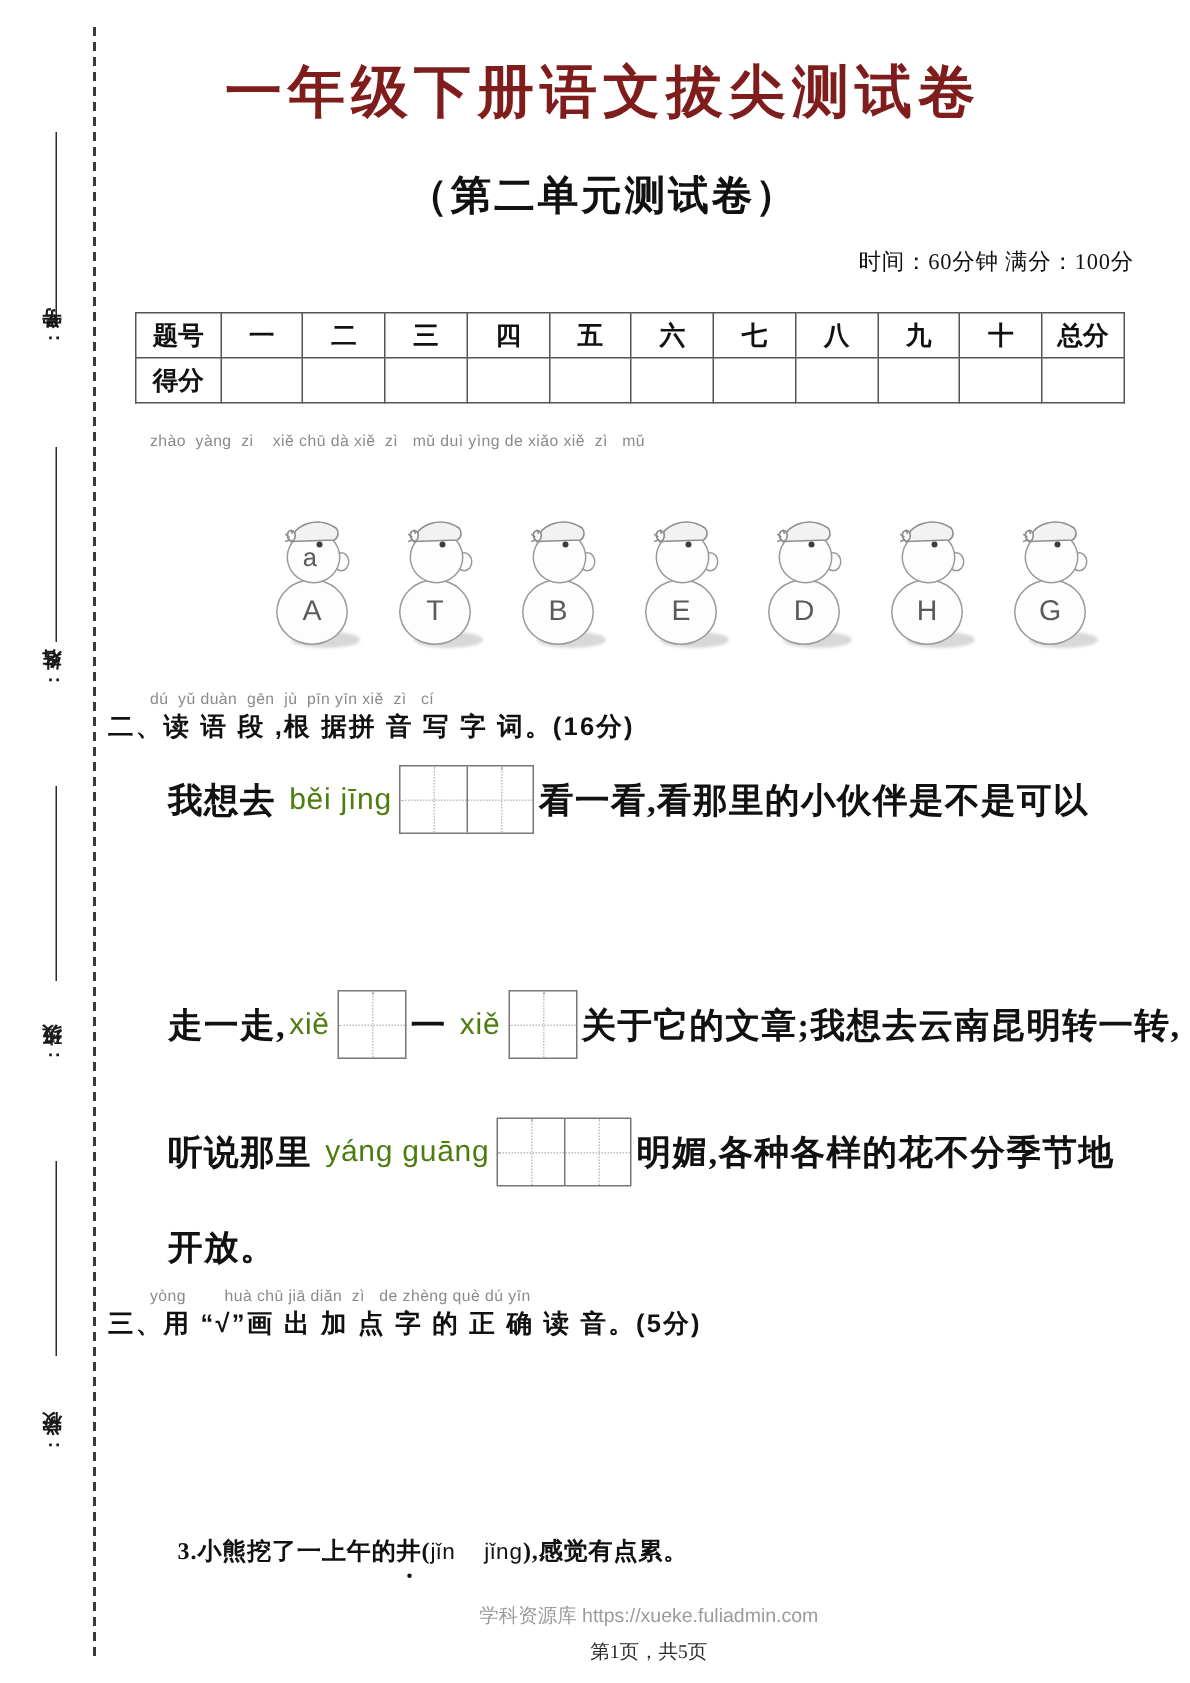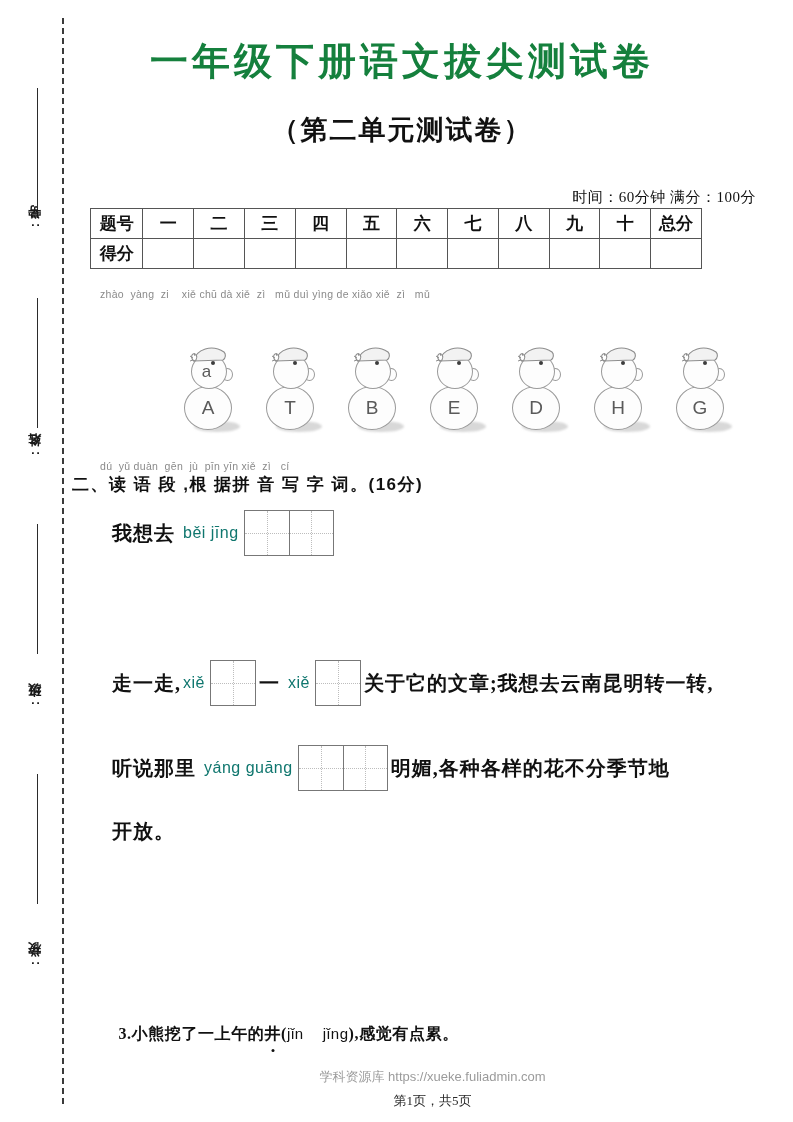--- a/index.html
+++ b/index.html
@@ -57,49 +57,49 @@
 
   .title-main {
     position: absolute;
     left: 0; top: 36px;
     width: 660px;
     text-align: center;
     font-family: Liberation Serif, serif;
     font-size: 38px;
     font-weight: 700;
     letter-spacing: 4px;
-    color: #15803d;
+    color: #7f1d1d;
   }
   .title-sub {
     position: absolute;
     left: 0; top: 112px;
     width: 660px;
     text-align: center;
     font-family: "Liberation Serif", "DejaVu Serif", serif;
     font-size: 27px;
     font-weight: 700;
     letter-spacing: 2px;
     color: #111;
   }
   .meta-line {
     position: absolute;
-    left: 0; top: 188px;
+    left: 0; top: 165px;
     width: 684px;
     text-align: right;
     font-size: 15px;
     letter-spacing: 0.5px;
     color: #111;
   }
 
   
   .score-table {
     position: absolute;
     left: 18px; top: 208px;
     border-collapse: collapse;
-    width: 612px;
+    width: 660px;
   }
   .score-table td {
     border: 1px solid #555;
     height: 27px;
     text-align: center;
     vertical-align: middle;
     font-size: 17px;
     font-weight: 700;
     font-family: "Liberation Serif", "DejaVu Serif", serif;
     color: #111;
@@ -204,29 +204,29 @@
   .para-line {
     position: absolute;
     left: 0;
     height: 46px;
     display: flex;
     align-items: center;
     white-space: pre;
   }
   .cn {
     font-family: "Liberation Serif", "DejaVu Serif", serif;
-    font-size: 20px;
+    font-size: 23px;
     font-weight: 700;
     color: #111;
     letter-spacing: 1px;
   }
   .py {
     font-family: "Liberation Sans", "DejaVu Sans", sans-serif;
-    font-size: 16px;
-    color: #0f766e;
+    font-size: 20px;
+    color: #4d7c0f;
     letter-spacing: 0.5px;
     padding: 0 2px;
   }
 
   
   .tzg {
     display: inline-flex;
     border: 1.2px solid #777;
     background: #fff;
     margin: 0 3px;
@@ -478,36 +478,40 @@
       <div class="sm-eye"></div>
     </div>
   </div>
 
   <div class="q-block" style="top:460px;">
     <div class="q-pinyin" style="padding-left:28px;">dú  yǔ duàn  gēn  jù  pīn yīn xiě  zì   cí</div>
     <div class="q-title">二、读 语 段 ,根 据拼 音 写 字 词。(16分)</div>
   </div>
 
   <div class="para-line" style="top:510px;left:40px;">
-    <span class="cn">我想去 </span><span class="py">běi jīng</span><span class="tzg"><span class="tzg-cell"></span><span class="tzg-cell"></span></span>
+    <span class="cn">我想去 </span><span class="py">běi jīng</span><span class="tzg"><span class="tzg-cell"></span><span class="tzg-cell"></span></span><span class="cn">看一看,看那里的小伙伴是不是可以</span>
   </div>
 
 
   <div class="para-line" style="top:660px;left:40px;">
     <span class="cn">走一走,</span><span class="py">xiě</span><span class="tzg"><span class="tzg-cell"></span></span><span class="cn">一 </span><span class="py">xiě</span><span class="tzg"><span class="tzg-cell"></span></span><span class="cn">关于它的文章;我想去云南昆明转一转,</span>
   </div>
 
   <div class="para-line" style="top:745px;left:40px;">
     <span class="cn">听说那里 </span><span class="py">yáng guāng</span><span class="tzg"><span class="tzg-cell"></span><span class="tzg-cell"></span></span><span class="cn">明媚,各种各样的花不分季节地</span>
   </div>
 
   <div class="para-line" style="top:808px;left:40px;">
     <span class="cn">开放。</span>
   </div>
 
+  <div class="q-block" style="top:858px;">
+    <div class="q-pinyin" style="padding-left:28px;">yòng        huà chū jiā diǎn  zì   de zhèng què dú yīn</div>
+    <div class="q-title">三、用 “√”画 出 加 点 字 的 正 确 读 音。(5分)</div>
+  </div>
 
 
 
   <div class="q3-item" style="top:1006px;text-align:center;">
     <span>3.</span><span>小熊挖了一上午的</span><span class="dotted-char">井</span><span>(</span><span class="pin">jǐn    jǐng</span><span>),感觉有点累。</span>
   </div>
 
   <div class="footer-src">学科资源库 https://xueke.fuliadmin.com</div>
   <div class="footer-page">第1页，共5页</div>
 

